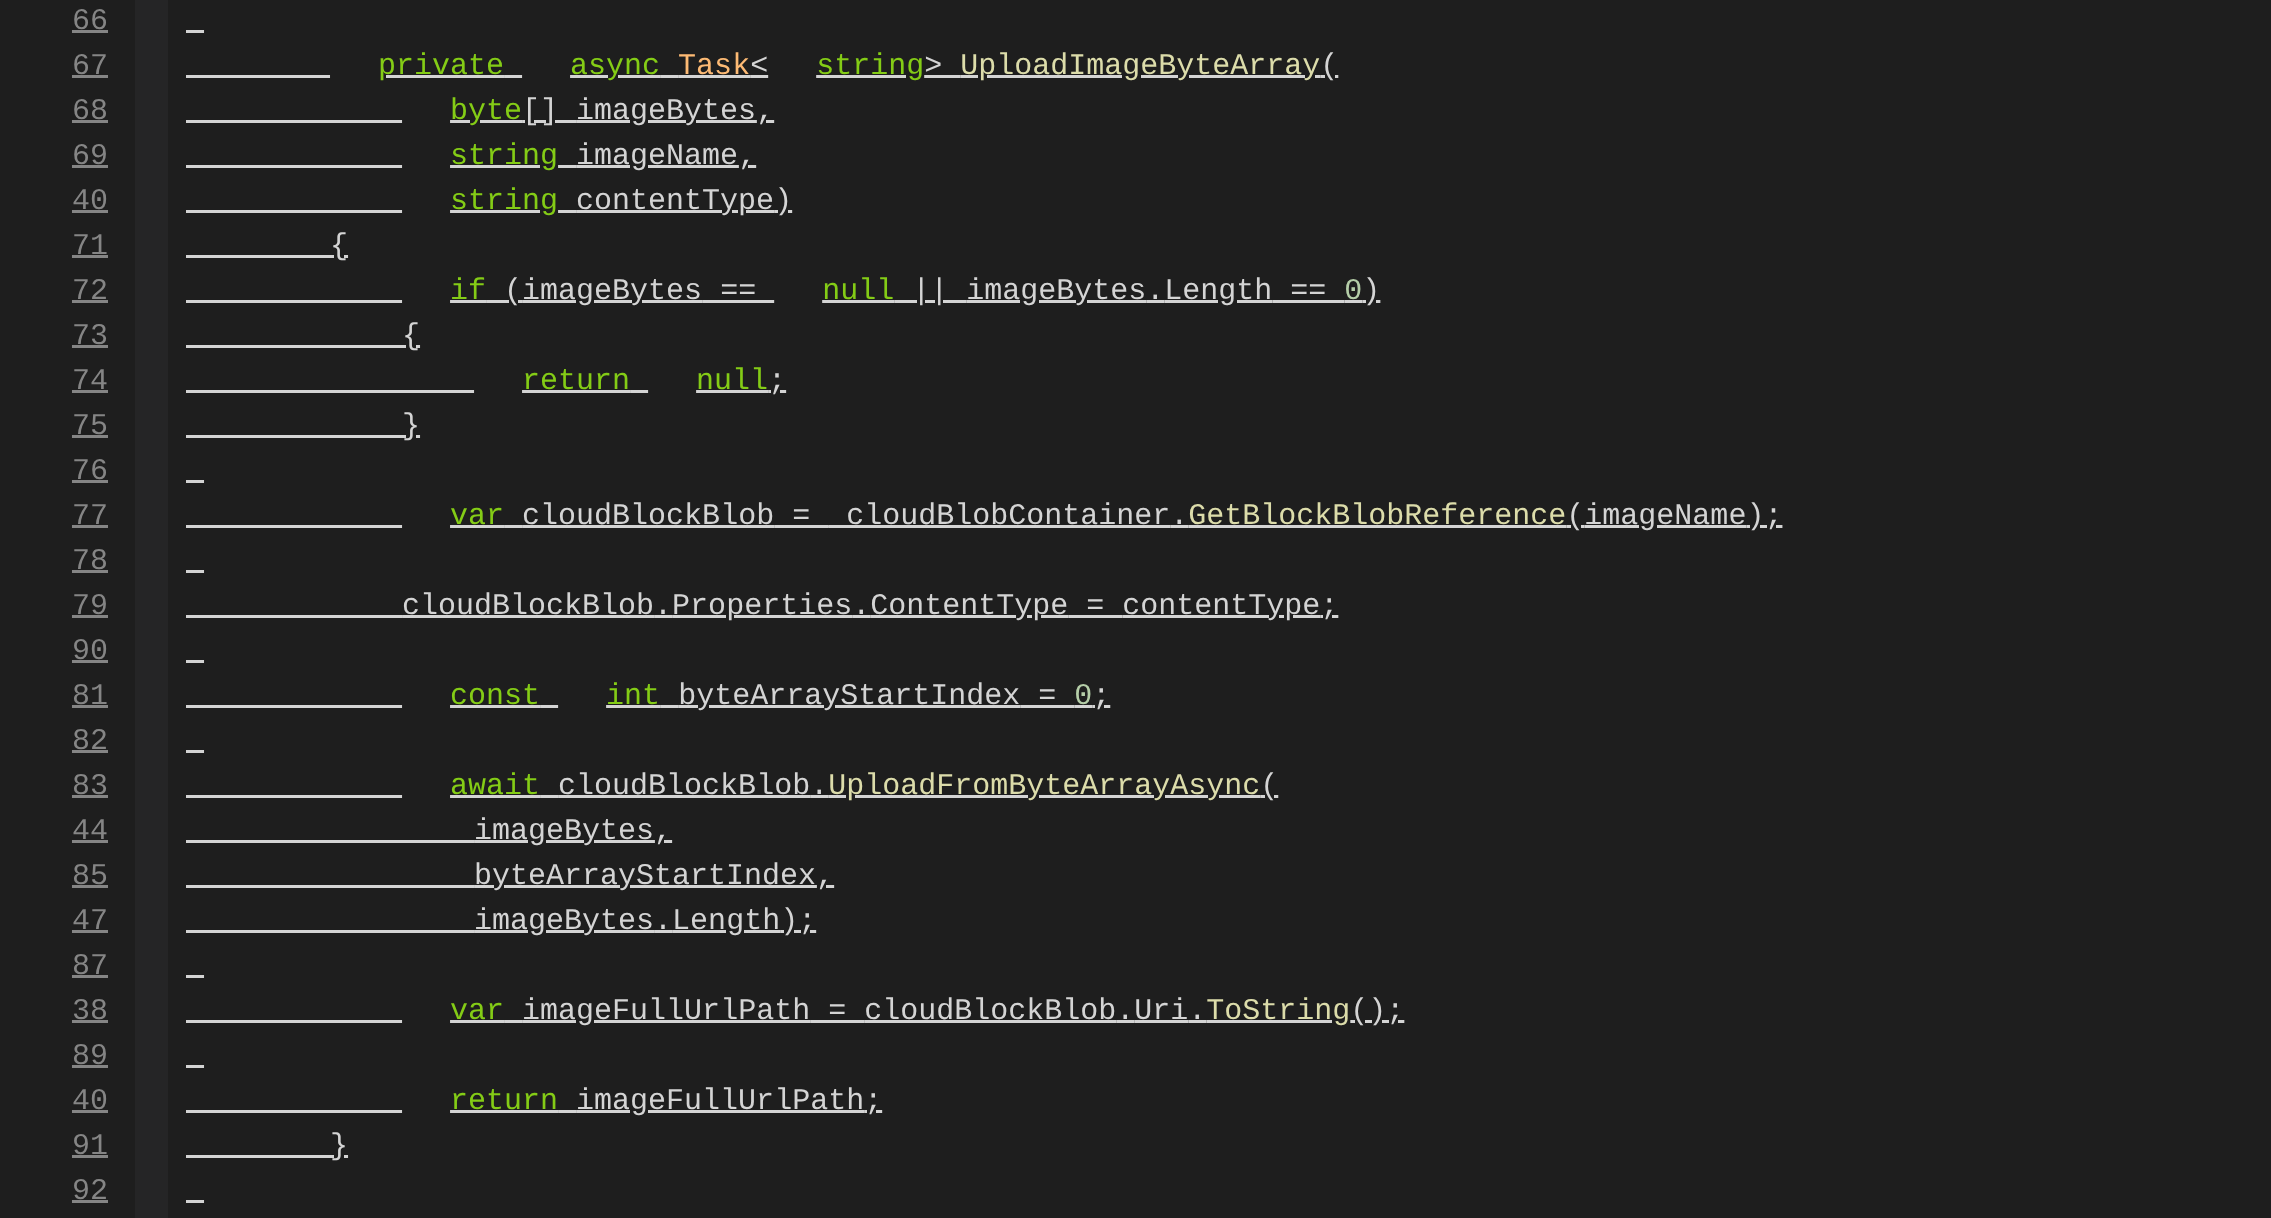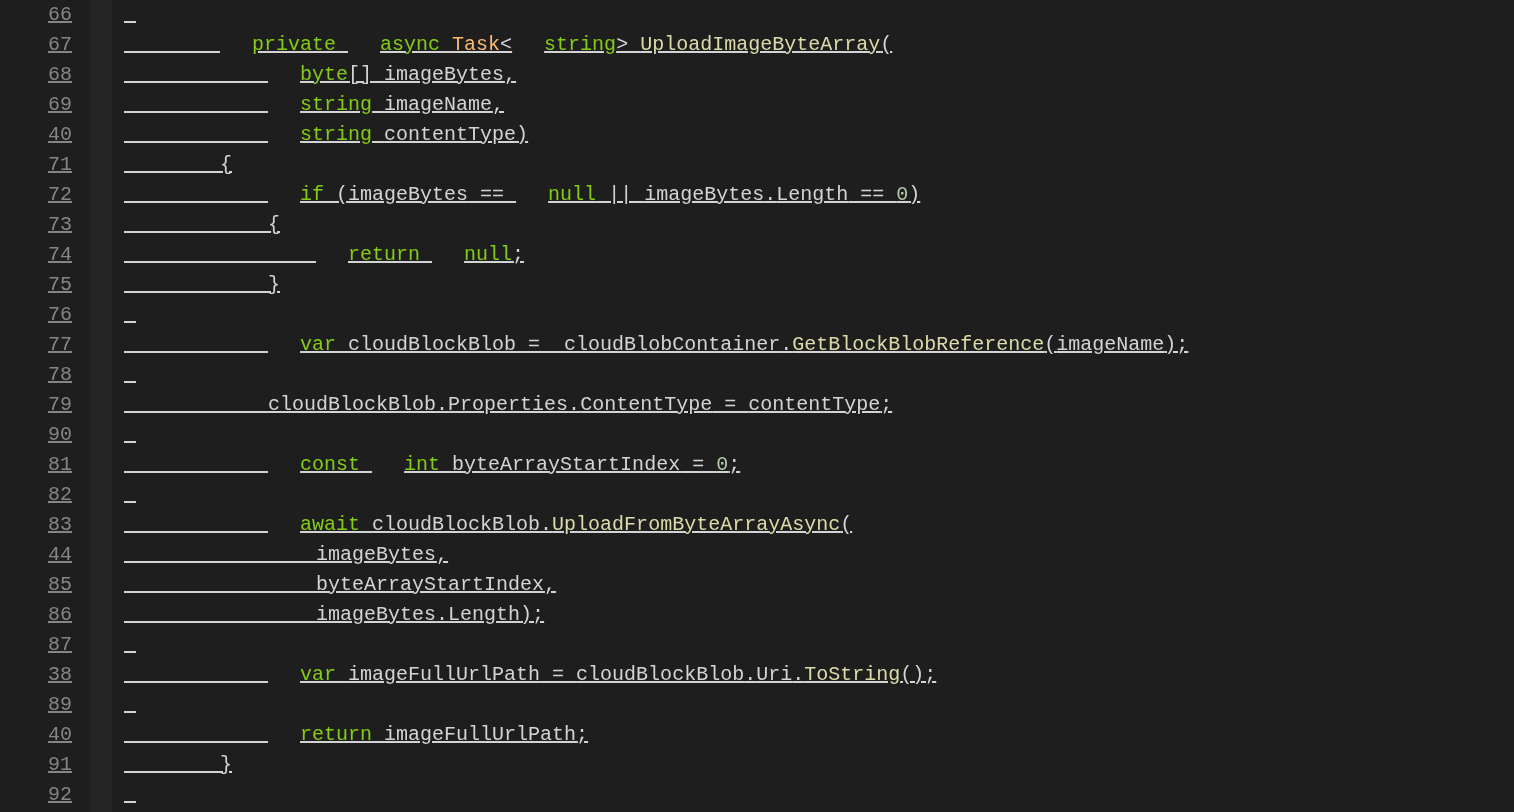--- a/index.html
+++ b/index.html
@@ -65,21 +65,21 @@
       <div class="line">76</div>
       <div class="line">77</div>
       <div class="line">78</div>
       <div class="line">79</div>
       <div class="line">90</div>
       <div class="line">81</div>
       <div class="line">82</div>
       <div class="line">83</div>
       <div class="line">44</div>
       <div class="line">85</div>
-      <div class="line">86</div>
+      <div class="line">47</div>
       <div class="line">87</div>
       <div class="line">38</div>
       <div class="line">89</div>
       <div class="line">40</div>
       <div class="line">91</div>
       <div class="line">92</div>
     </div>
   <div class="gutter-divider"></div>
   <div class="code" id="code"><div class="line">&nbsp;</div><div class="line"><span class="pln">        </span><span class="kw">private</span><span class="pln"> </span><span class="kw">async</span><span class="pln"> </span><span class="typ">Task</span><span class="pun">&lt;</span><span class="kw">string</span><span class="pun">&gt; </span><span class="mth">UploadImageByteArray</span><span class="pun">(</span></div><div class="line"><span class="pln">            </span><span class="kw">byte</span><span class="pun">[] </span><span class="pln">imageBytes</span><span class="pun">,</span></div><div class="line"><span class="pln">            </span><span class="kw">string</span><span class="pln"> </span><span class="pln">imageName</span><span class="pun">,</span></div><div class="line"><span class="pln">            </span><span class="kw">string</span><span class="pln"> </span><span class="pln">contentType</span><span class="pun">)</span></div><div class="line"><span class="pun">        {</span></div><div class="line"><span class="pln">            </span><span class="kw">if</span><span class="pun"> (</span><span class="pln">imageBytes</span><span class="op"> == </span><span class="kw">null</span><span class="op"> || </span><span class="pln">imageBytes</span><span class="pun">.</span><span class="pln">Length</span><span class="op"> == </span><span class="num">0</span><span class="pun">)</span></div><div class="line"><span class="pun">            {</span></div><div class="line"><span class="pln">                </span><span class="kw">return</span><span class="pln"> </span><span class="kw">null</span><span class="pun">;</span></div><div class="line"><span class="pun">            }</span></div><div class="line">&nbsp;</div><div class="line"><span class="pln">            </span><span class="kw">var</span><span class="pln"> </span><span class="pln">cloudBlockBlob</span><span class="op"> = </span><span class="pln">_cloudBlobContainer</span><span class="pun">.</span><span class="mth">GetBlockBlobReference</span><span class="pun">(</span><span class="pln">imageName</span><span class="pun">);</span></div><div class="line">&nbsp;</div><div class="line"><span class="pln">            </span><span class="pln">cloudBlockBlob</span><span class="pun">.</span><span class="pln">Properties</span><span class="pun">.</span><span class="pln">ContentType</span><span class="op"> = </span><span class="pln">contentType</span><span class="pun">;</span></div><div class="line">&nbsp;</div><div class="line"><span class="pln">            </span><span class="kw">const</span><span class="pln"> </span><span class="kw">int</span><span class="pln"> </span><span class="pln">byteArrayStartIndex</span><span class="op"> = </span><span class="num">0</span><span class="pun">;</span></div><div class="line">&nbsp;</div><div class="line"><span class="pln">            </span><span class="kw">await</span><span class="pln"> </span><span class="pln">cloudBlockBlob</span><span class="pun">.</span><span class="mth">UploadFromByteArrayAsync</span><span class="pun">(</span></div><div class="line"><span class="pln">                </span><span class="pln">imageBytes</span><span class="pun">,</span></div><div class="line"><span class="pln">                </span><span class="pln">byteArrayStartIndex</span><span class="pun">,</span></div><div class="line"><span class="pln">                </span><span class="pln">imageBytes</span><span class="pun">.</span><span class="pln">Length</span><span class="pun">);</span></div><div class="line">&nbsp;</div><div class="line"><span class="pln">            </span><span class="kw">var</span><span class="pln"> </span><span class="pln">imageFullUrlPath</span><span class="op"> = </span><span class="pln">cloudBlockBlob</span><span class="pun">.</span><span class="pln">Uri</span><span class="pun">.</span><span class="mth">ToString</span><span class="pun">();</span></div><div class="line">&nbsp;</div><div class="line"><span class="pln">            </span><span class="kw">return</span><span class="pln"> </span><span class="pln">imageFullUrlPath</span><span class="pun">;</span></div><div class="line"><span class="pun">        }</span></div><div class="line">&nbsp;</div></div>
 </div>

